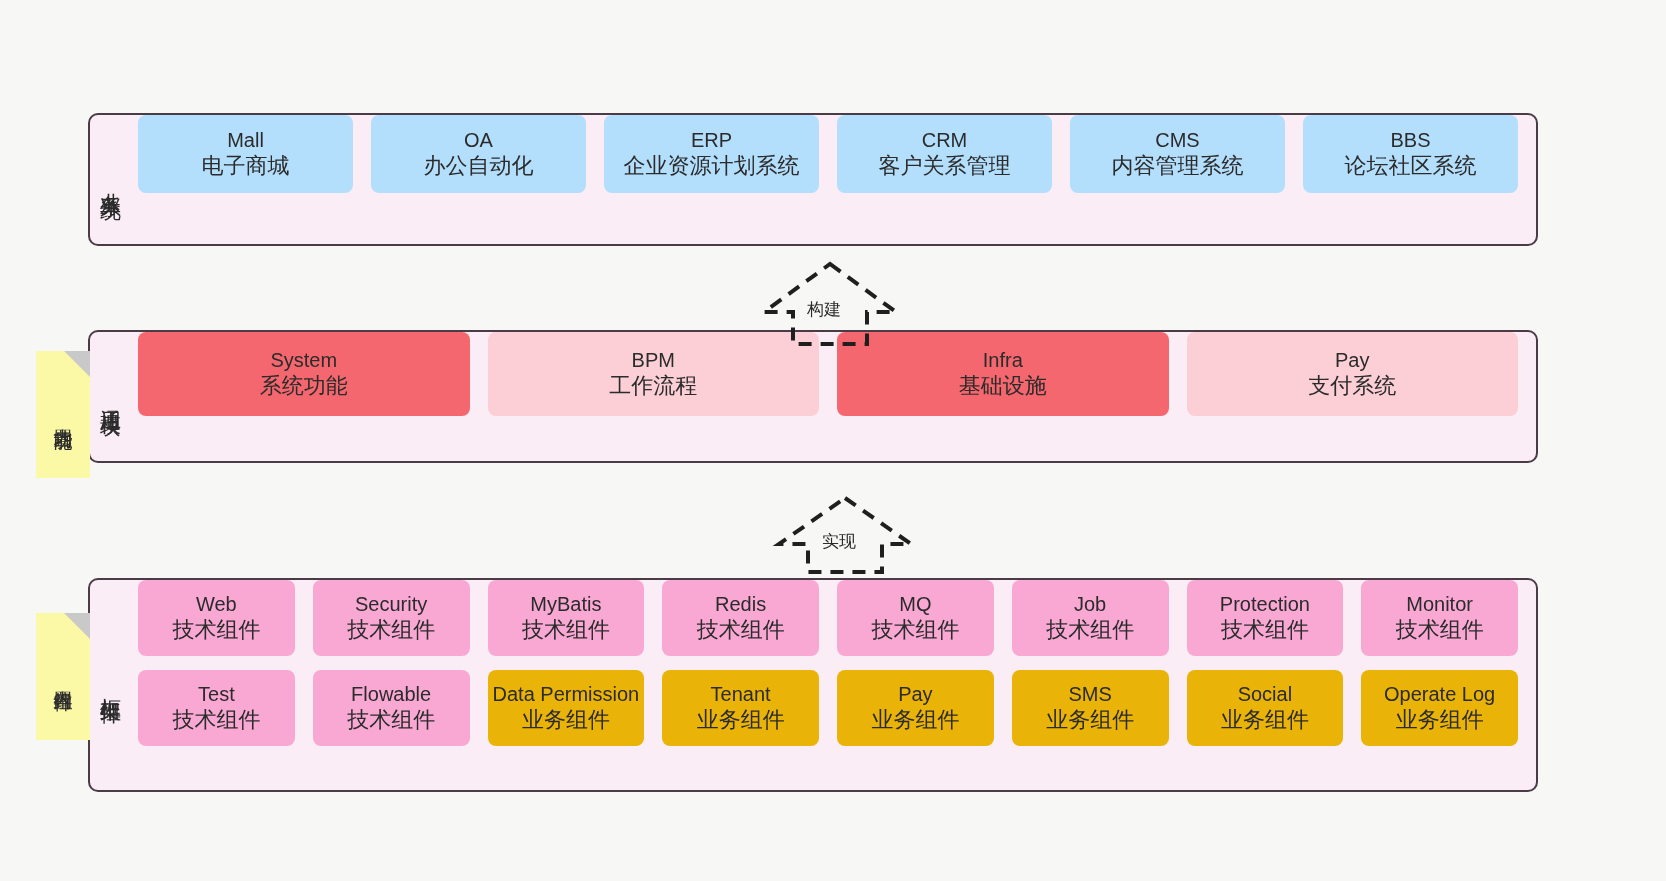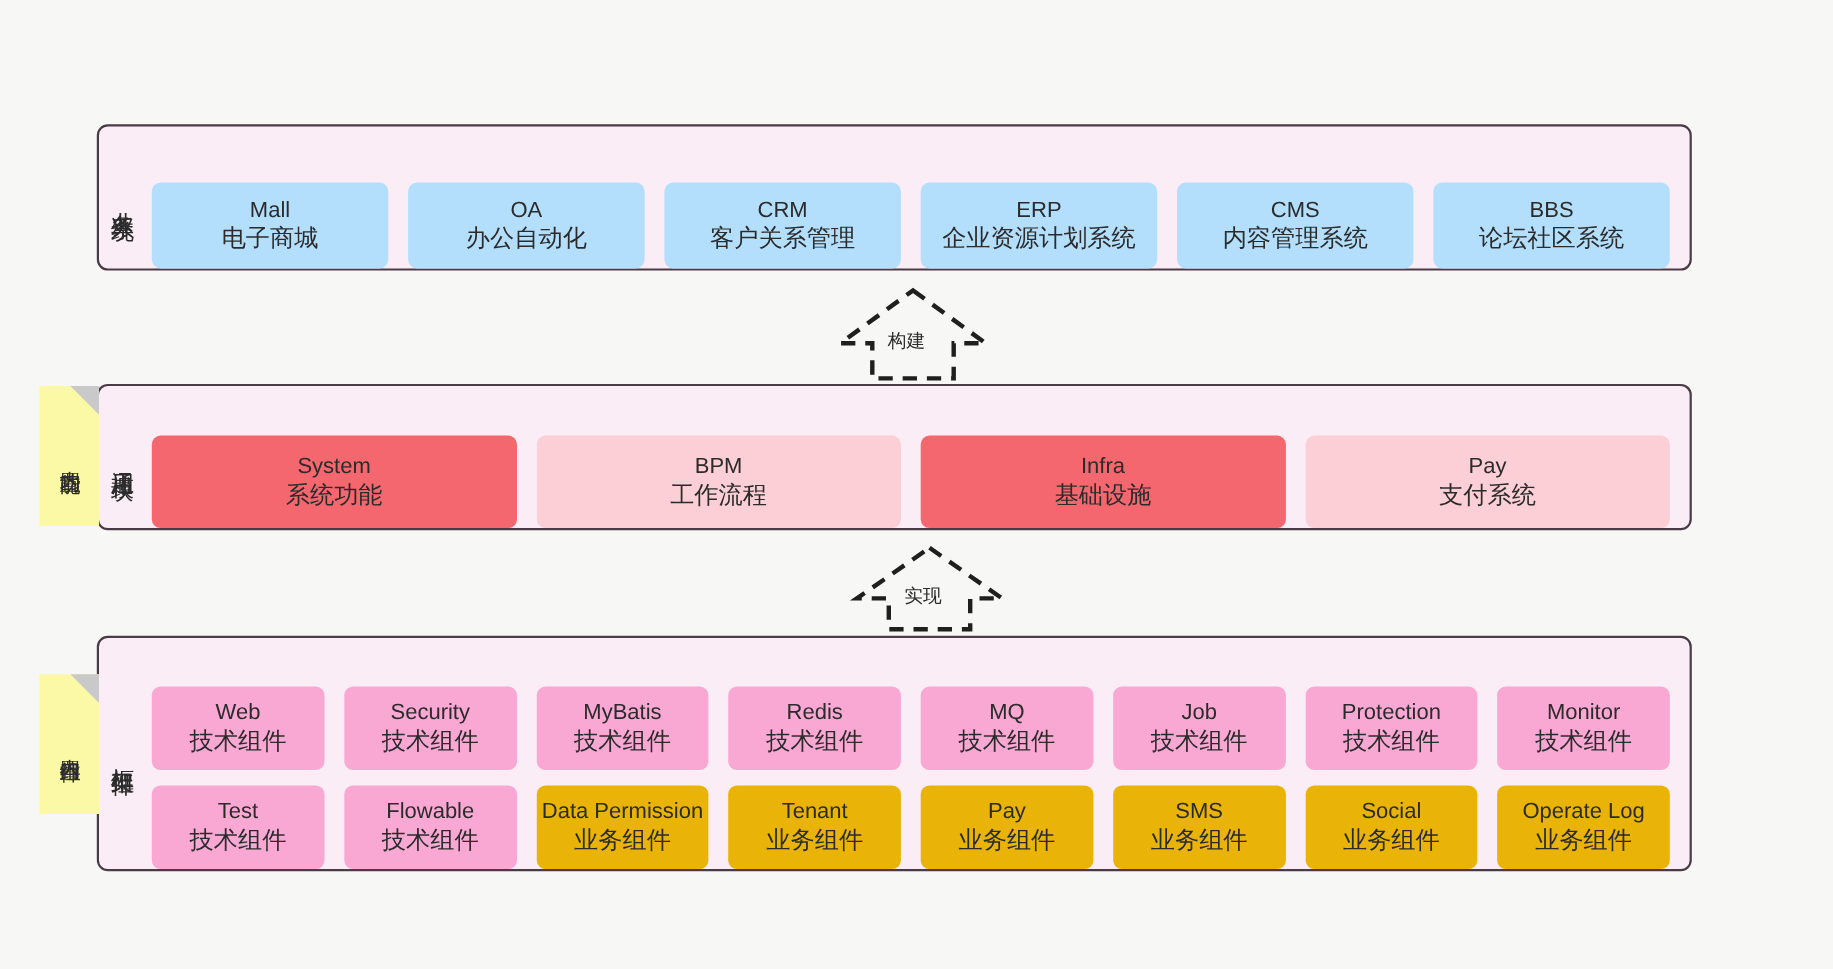--- a/index.html
+++ b/index.html
@@ -39,21 +39,21 @@
     letter-spacing: 2px;
     writing-mode: vertical-rl;
     text-orientation: upright;
     line-height: 1.18;
     user-select: none;
   }
   .layer-body {
     flex: 1 1 auto;
     display: flex;
     flex-direction: column;
-    justify-content: flex-end;
+    justify-content: flex-start;
     gap: 14px;
     padding: 0 18px 0 8px;
   }
   .row {
     display: flex;
     flex-direction: row;
     gap: 18px;
   }
   .cell {
     flex: 1 1 0;
@@ -132,26 +132,26 @@
       <div class="row">
         <div class="cell c-blue">
           <span class="en">Mall</span>
           <span class="cn">电子商城</span>
         </div>
         <div class="cell c-blue">
           <span class="en">OA</span>
           <span class="cn">办公自动化</span>
         </div>
         <div class="cell c-blue">
+          <span class="en">ERP</span>
+          <span class="cn">企业资源计划系统</span>
+        </div>
+        <div class="cell c-blue">
           <span class="en">CRM</span>
           <span class="cn">客户关系管理</span>
-        </div>
-        <div class="cell c-blue">
-          <span class="en">ERP</span>
-          <span class="cn">企业资源计划系统</span>
         </div>
         <div class="cell c-blue">
           <span class="en">CMS</span>
           <span class="cn">内容管理系统</span>
         </div>
         <div class="cell c-blue">
           <span class="en">BBS</span>
           <span class="cn">论坛社区系统</span>
         </div>
       </div>
@@ -163,21 +163,21 @@
       <path d="M 75 6 L 141 54 L 112 54 L 112 86 L 38 86 L 38 54 L 9 54 Z" fill="none" stroke="#1F1F1F" stroke-width="4" stroke-dasharray="13,9" stroke-linejoin="miter"></path>
     </svg>
     <div class="uml-label" style="left:52px; top:40px;">构建</div>
   </div>
 
   <div class="sticky" style="left:36px; top:351px; width:54px; height:127px;">
     <span class="fold"></span>
     <span>内置功能</span>
   </div>
 
-  <div class="layer" id="layer-2" style="left:88px; top:349px; width:1450px; height:133px;">
+  <div class="layer" id="layer-2" style="left:88px; top:330px; width:1450px; height:133px;">
     <div class="layer-title">通用模块</div>
     <div class="layer-body">
       <div class="row">
         <div class="cell c-red">
           <span class="en">System</span>
           <span class="cn">系统功能</span>
         </div>
         <div class="cell c-pink">
           <span class="en">BPM</span>
           <span class="cn">工作流程</span>

